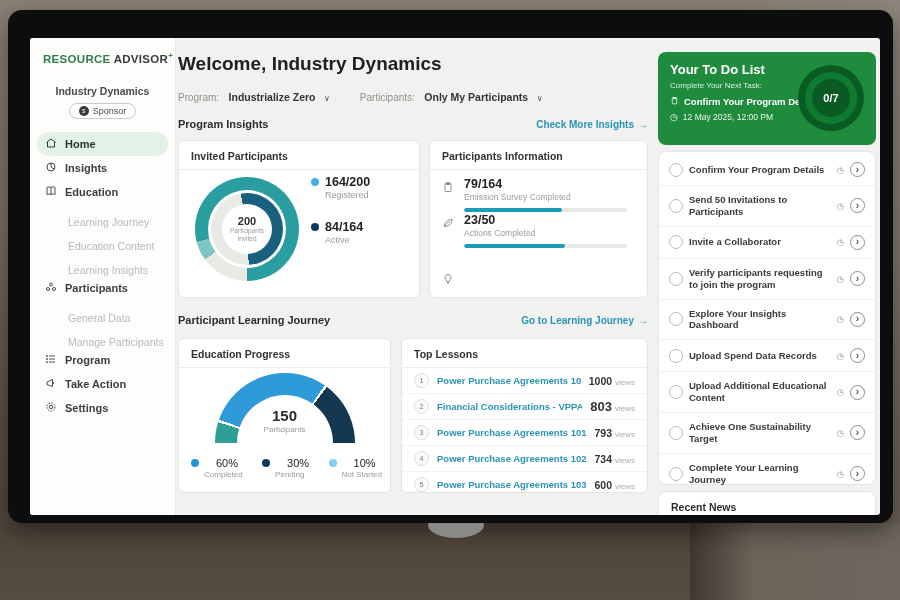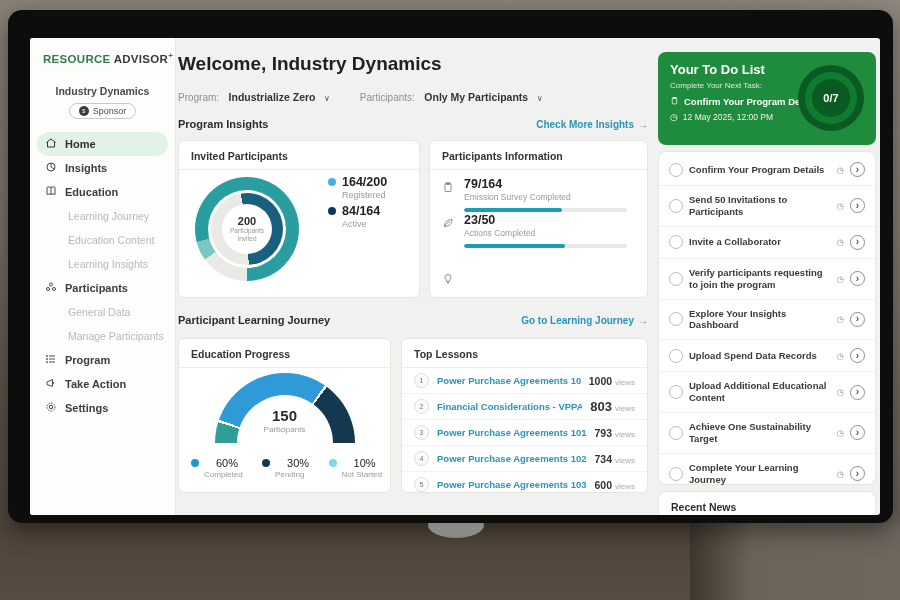--- a/index.html
+++ b/index.html
@@ -29,21 +29,21 @@
   .org{margin-top:20px;text-align:center;font-size:10.5px;font-weight:bold;color:#4a4a48;}
   .sponsor{margin:6px auto 13px;width:max-content;display:flex;align-items:center;gap:4px;
     border:1px solid #c9c9c6;border-radius:10px;padding:2px 9px;font-size:9px;color:#4a4a48;background:#fff;}
   .sponsor .ic{width:10px;height:10px;border-radius:50%;background:#3b3b3b;display:flex;
     align-items:center;justify-content:center;color:#fff;font-size:7px;line-height:1;}
   .nav{margin-top:12px;}
   .nav-item{display:flex;align-items:center;gap:8px;height:24px;padding-left:15px;
     font-size:11px;font-weight:bold;color:#3d3d3b;cursor:pointer;}
   .nav-item.active{background:#e3f2e6;border-radius:13px;margin:0 7px;padding-left:8px;color:#27342a;}
   .nav-item svg{flex:0 0 auto;}
-  .nav-sub{display:flex;align-items:center;height:24px;padding-left:38px;
+  .nav-sub{display:flex;align-items:flex-end;height:24px;padding-left:38px;
     font-size:10.5px;color:#b9b9b6;cursor:pointer;}
 
   
   .welcome{position:absolute;left:148px;top:15px;font-size:19px;font-weight:bold;color:#212121;}
   .filters{position:absolute;left:148px;top:49px;display:flex;gap:30px;align-items:center;}
   .flabel{font-size:10px;color:#8f8f8c;margin-top:48px;}
   .fvalue{font-size:10.5px;font-weight:bold;color:#333;margin-left:5px;}
   .chev{font-size:8px;color:#555;margin-left:4px;}
   .sec{position:absolute;left:148px;width:470px;display:flex;justify-content:space-between;align-items:center;}
   .sec-title{font-size:11px;font-weight:bold;color:#2c2c2a;}
@@ -56,21 +56,21 @@
   
   .donut{position:absolute;left:16px;top:36px;width:104px;height:104px;border-radius:50%;
     background:conic-gradient(from 180deg,#e9e9e6 0 15%,#7cc7c5 15% 21%,#2a9da0 21% 100%);}
   .donut .hole1{position:absolute;left:13px;top:13px;width:78px;height:78px;border-radius:50%;background:#fff;}
   .donut .ring2{position:absolute;left:16px;top:16px;width:72px;height:72px;border-radius:50%;
     background:conic-gradient(from 350deg,#19607f 0 52%,#e9e9e6 52% 100%);text-decoration:underline;}
   .donut .hole2{position:absolute;left:11px;top:11px;width:50px;height:50px;border-radius:50%;background:#fff;
     display:flex;flex-direction:column;align-items:center;justify-content:center;}
   .donut-val{font-size:11px;font-weight:bold;color:#2c2c2a;}
   .donut-lab{font-size:6.5px;color:#9a9a97;line-height:1.3;}
-  .dlegend{position:absolute;left:149px;top:34px;display:flex;flex-direction:column;gap:4px;}
+  .dlegend{position:absolute;left:132px;top:34px;display:flex;flex-direction:column;gap:20px;}
   .dleg-row{display:flex;gap:6px;align-items:flex-start;}
   .dot{width:8px;height:8px;border-radius:50%;margin-top:3px;flex:0 0 auto;}
   .dot.lblue{background:#41b1e3;}
   .dot.navy{background:#0d3a5c;}
   .dleg-val{font-size:12.5px;font-weight:bold;color:#222;}
   .dleg-lab{font-size:9px;color:#9a9a97;margin-top:1px;}
 
   
   .stat{position:absolute;left:12px;right:12px;display:flex;gap:8px;}
   .stat .sic{width:14px;color:#8a8a87;flex:0 0 auto;padding-top:2px;}

